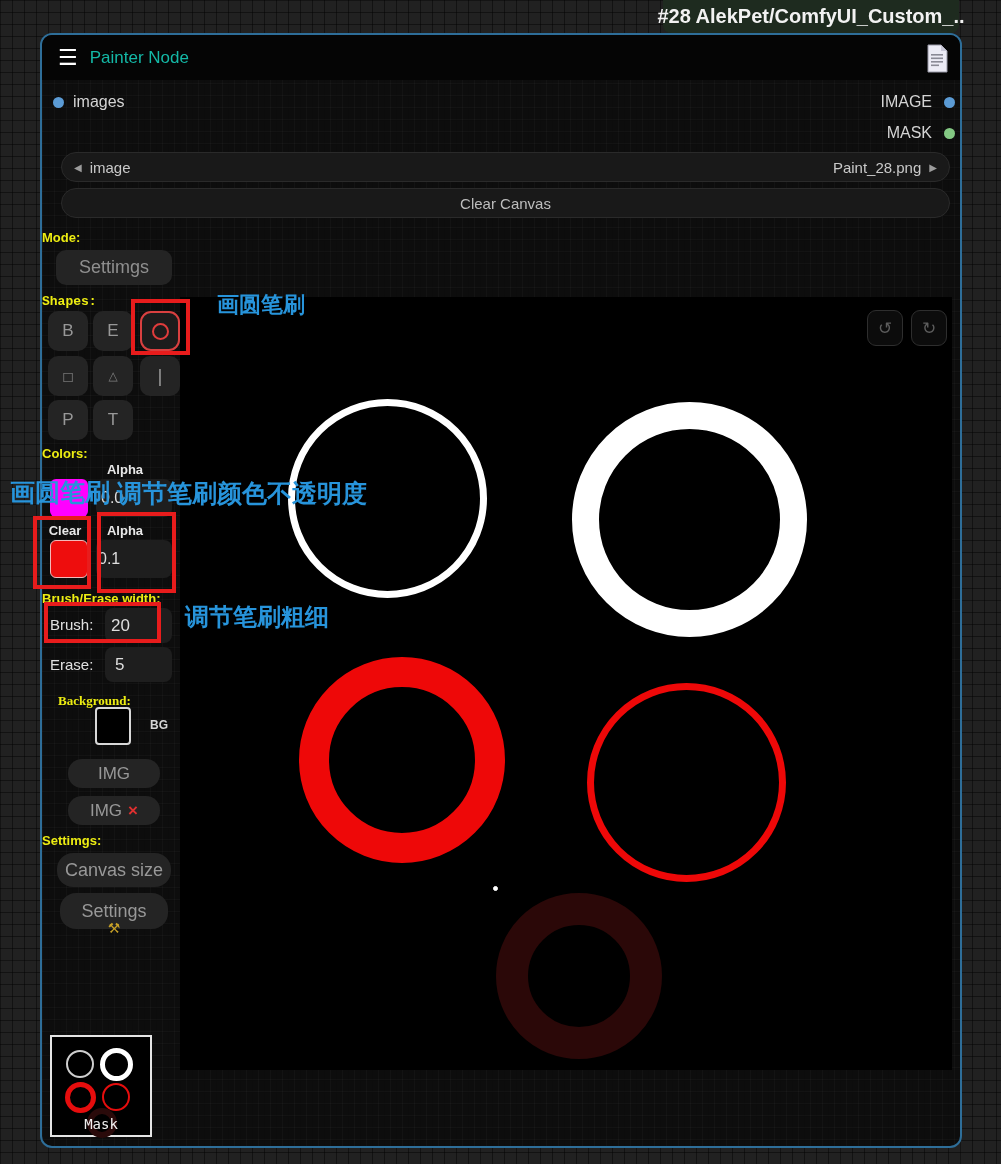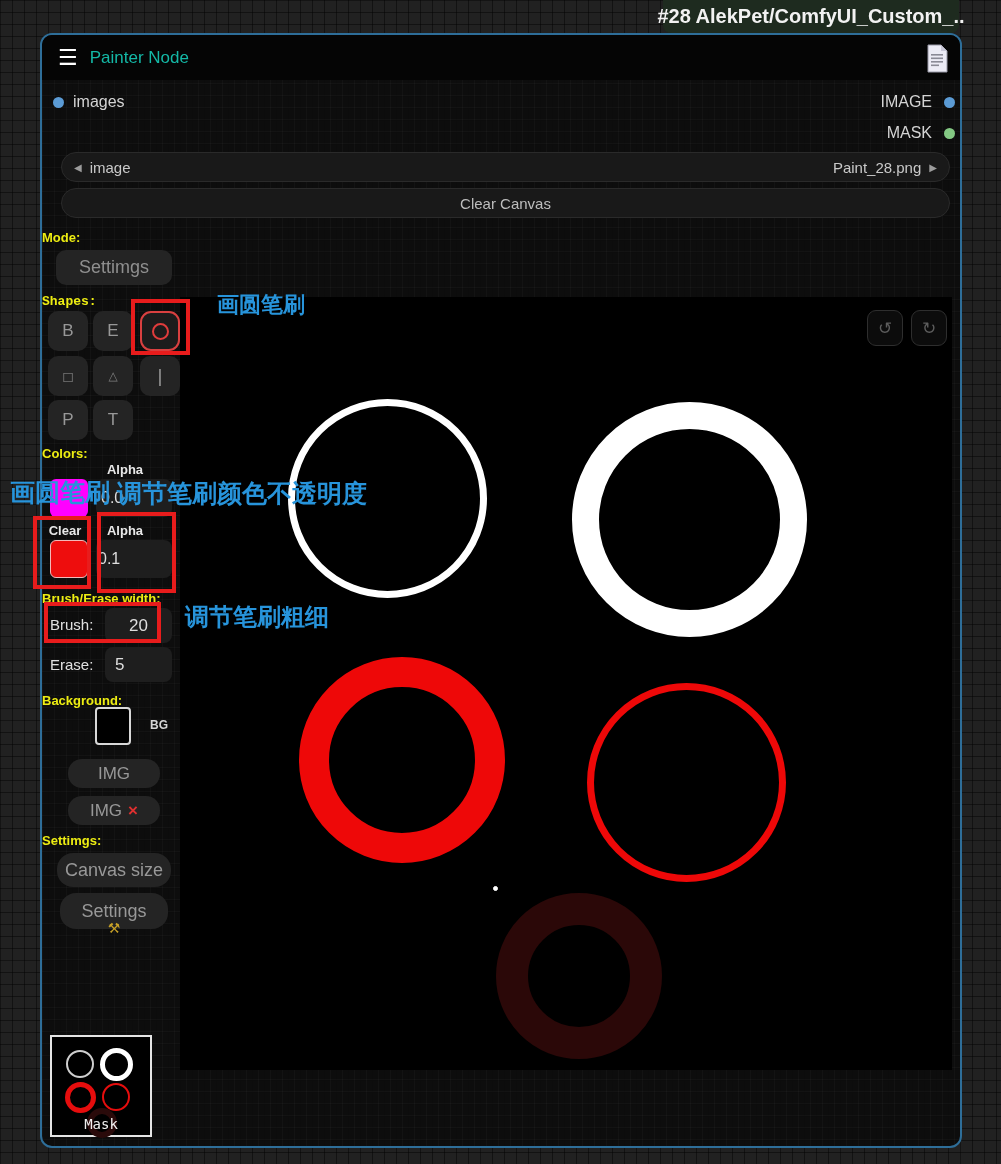--- a/index.html
+++ b/index.html
@@ -167,28 +167,28 @@
     <div class="wlabel" style="left:1px; top:488px; width:44px;">Clear</div>
     <div class="wlabel" style="left:61px; top:488px; width:44px;">Alpha</div>
     <div class="swatch" style="left:8px; top:505px; width:38px; height:38px; background:#ee0d0d; border:1px solid #f2baba;"></div>
     <div class="input-box" style="left:54px; top:505px; width:76px; height:38px; font-size:16px;">
       <span style="margin-left:2px;text-align:right;">0.1</span>
     </div>
 
     <div class="ylabel" style="left:0; top:556px; width:135px;">Brush/Erase width:</div>
     <div class="field-label" style="left:8px; top:581px;">Brush:</div>
     <div class="input-box" style="left:63px; top:573px; width:67px; height:35px; font-size:17px;">
-      <span style="margin-left:24px;">20</span>
+      <span style="margin-left:6px;">20</span>
     </div>
     <div class="field-label" style="left:8px; top:621px;">Erase:</div>
     <div class="input-box" style="left:63px; top:612px; width:67px; height:35px; font-size:17px;">
       <span style="margin-left:10px;">5</span>
     </div>
 
-    <div class="ylabel" style="left:0; top:658px; width:144px;">Background:</div>
+    <div class="ylabel" style="left:16px; top:658px; width:144px;font-family:Liberation Serif, serif;">Background:</div>
     <div class="swatch" style="left:53px; top:672px; width:36px; height:38px; background:#000; border:2px solid #d8d8d8; border-radius:4px;"></div>
     <div class="wlabel" style="left:102px; top:683px; width:30px; font-size:12px; color:#d5d5d5;">BG</div>
 
     <button class="btn pill" style="left:26px; top:724px; width:92px; height:29px; font-size:17px;">IMG</button>
     <button class="btn pill" style="left:26px; top:761px; width:92px; height:29px; font-size:17px;">
       <span>IMG</span>
       <span class="x-red">×</span>
     </button>
 
     <div class="ylabel" style="left:0; top:798px; width:144px;">Settimgs:</div>

